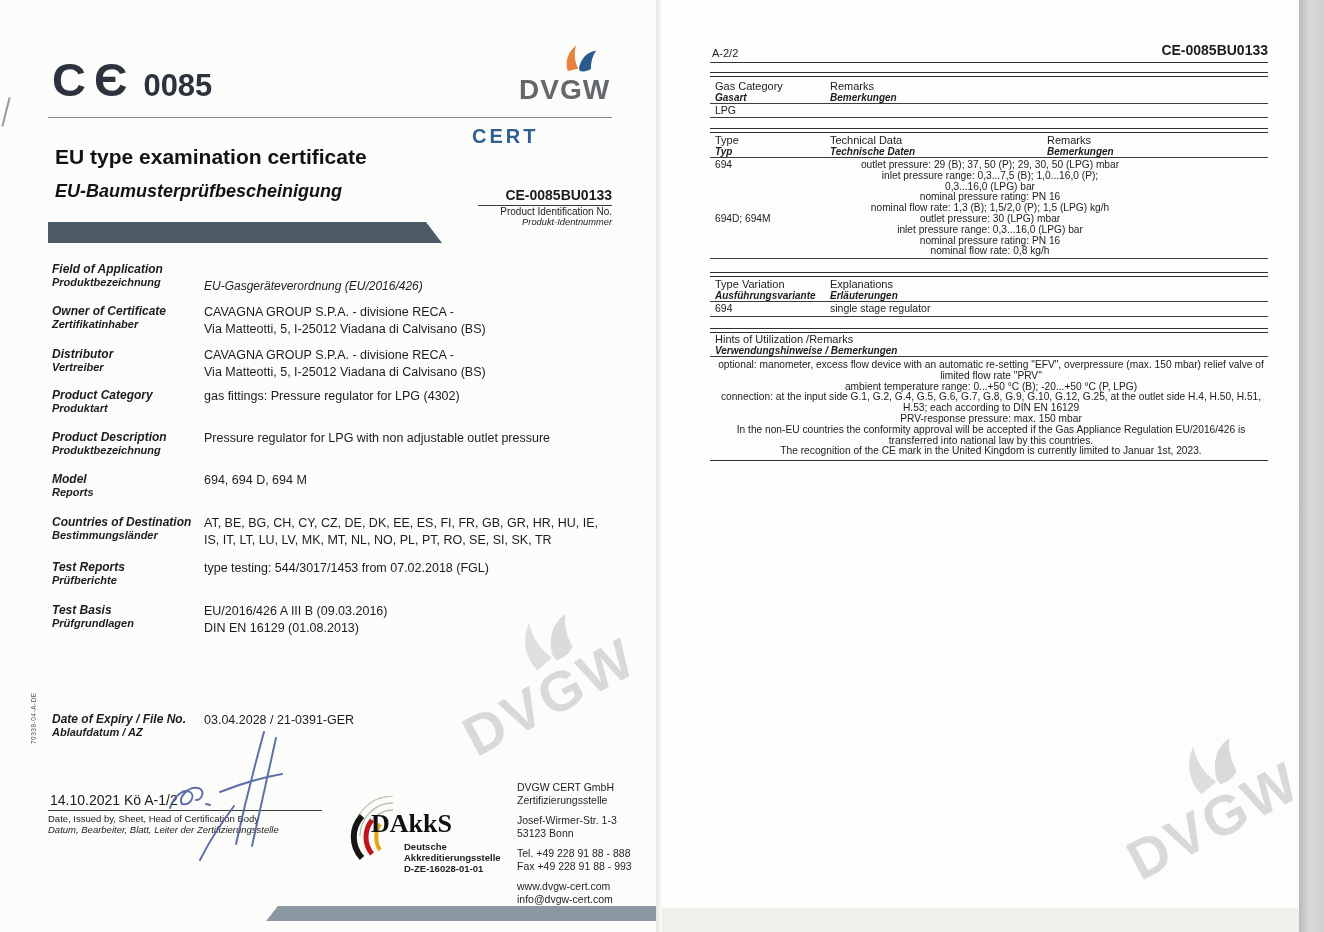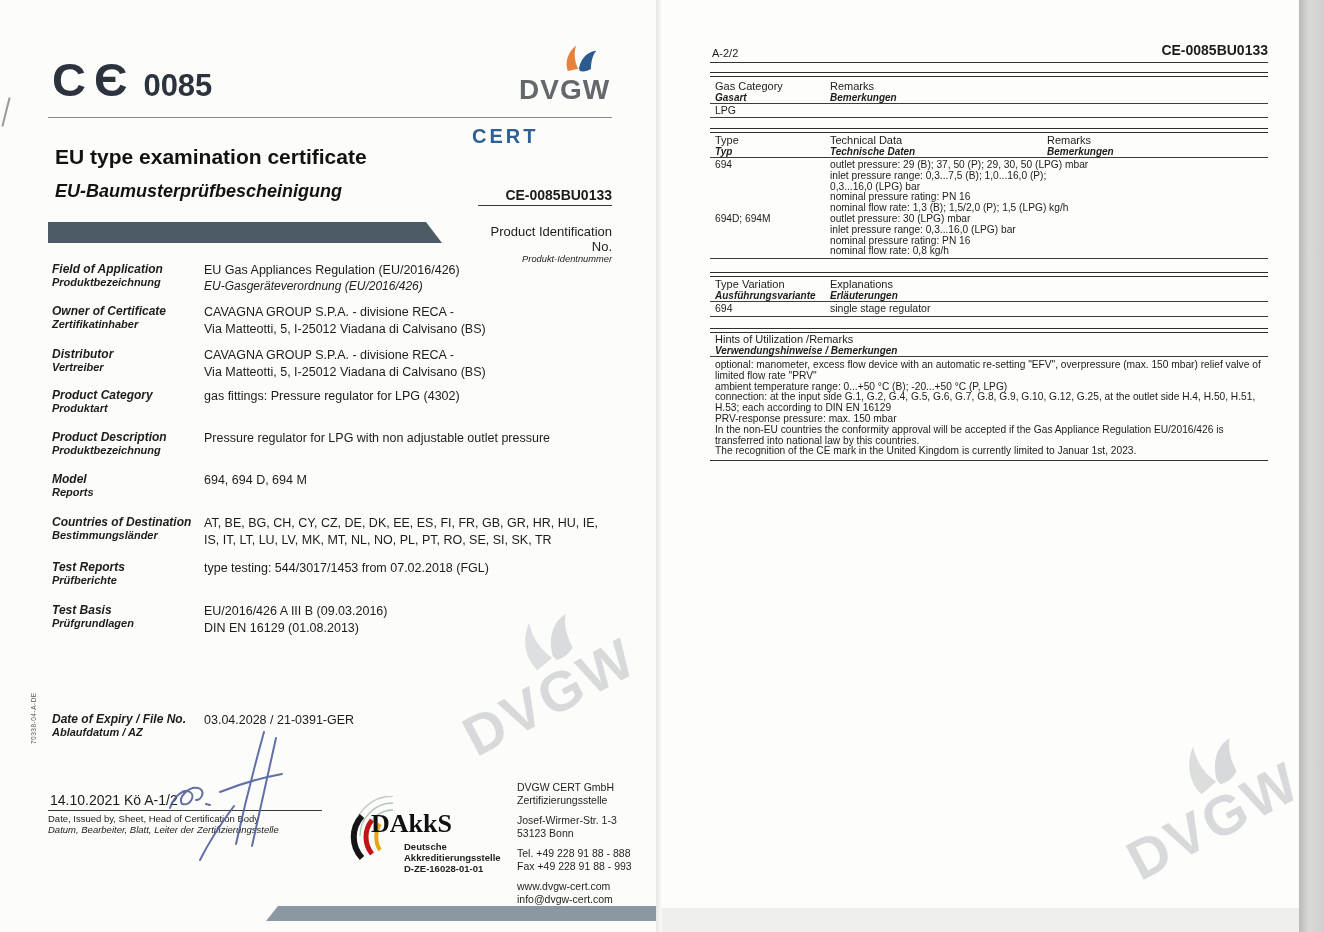--- a/index.html
+++ b/index.html
@@ -21,21 +21,21 @@
   
   .dvgw-text{left:519px;top:74px;width:96px;font-size:28px;font-weight:bold;color:#64686c;letter-spacing:1px;}
   .header-rule{left:48px;top:117px;width:564px;border-top:1.3px solid #8a8a88;}
   .cert-word{left:472px;top:125px;width:140px;text-align:left;font-size:20px;font-weight:bold;
              color:#2f6093;letter-spacing:3px;}
   .doc-title{left:55px;top:145px;font-size:21px;font-weight:bold;color:#121212;}
   .doc-subtitle{left:55px;top:181px;font-size:18px;font-weight:bold;font-style:italic;color:#121212;}
   .certno-block{left:478px;top:187px;width:134px;text-align:right;}
   .certno{font-size:14px;font-weight:bold;}
   .certno-rule{margin-top:2px;border-top:1.2px solid #3a3a3a;}
-  .certno-l1{font-size:13px;margin-top:18px;color:#222;}
+  .certno-l1{font-size:10px;margin-top:0;color:#222;}
   .certno-l2{font-size:9.3px;font-style:italic;color:#222;}
   .banner{left:48px;top:222px;width:394px;height:21px;background:#4d5b66;
           clip-path:polygon(0 0,calc(100% - 16px) 0,100% 100%,0 100%);}
   .bottom-bar{left:266px;top:906px;width:390px;height:15px;background:#8b98a2;
           clip-path:polygon(12px 0,100% 0,100% 100%,0 100%);}
   
   .frow{left:0;width:662px;height:40px;}
   .flabel{position:absolute;left:52px;top:0;font-size:12px;font-weight:bold;font-style:italic;}
   .fsub{position:absolute;left:52px;top:14px;font-size:11px;font-weight:bold;font-style:italic;}
   .fval{position:absolute;left:204px;top:0;width:450px;font-size:12.5px;line-height:17px;white-space:pre-line;}
@@ -56,21 +56,21 @@
   
   .addr{font-size:10.5px;color:#1f1f1f;left:517px;text-align:center;}
   
   .rp-ref{left:712px;top:47px;font-size:11px;}
   .rp-certno{left:1100px;top:42px;width:168px;text-align:right;font-size:14px;font-weight:bold;}
   .hl{height:0;border-top:1.1px solid #3c3c3c;}
   .hl2{height:0;border-top:1.6px solid #333;}
   .dl{height:3px;border-top:1.7px solid #2e2e2e;border-bottom:1px solid #2e2e2e;}
   .th{font-size:11px;font-weight:normal;}
   .ths{font-size:10px;font-weight:bold;font-style:italic;}
-  .tcell{font-size:10.2px;line-height:10.8px;white-space:pre-line;}
+  .tcell{font-size:10.2px;line-height:10.8px;white-space:pre-line;text-align:center;}
   .tcell-s{font-size:10.5px;}
 </style>
 </head>
 <body>
 
 <div id="stage">
 
   <div class="abs page-left"></div>
   <div class="abs page-gap"></div>
   <div class="abs scan-artifact"></div>
@@ -97,21 +97,20 @@
     <div class="certno-rule"></div>
     <div class="certno-l1">Product Identification No.</div>
     <div class="certno-l2">Produkt-Identnummer</div>
   </div>
 
   <div class="abs banner"></div>
 
   <div class="abs frow" style="top:262px">
     <div class="flabel">Field of Application</div>
     <div class="fsub">Produktbezeichnung</div>
-    <div class="fval">EU Gas Appliances Regulation (EU/2016/426)</div>
     <div class="fval-it">EU-Gasgeräteverordnung (EU/2016/426)</div>
   </div>
   <div class="abs frow" style="top:304px">
     <div class="flabel">Owner of Certificate</div>
     <div class="fsub">Zertifikatinhaber</div>
     <div class="fval">CAVAGNA GROUP S.P.A. - divisione RECA -
 Via Matteotti, 5, I-25012 Viadana di Calvisano (BS)</div>
   </div>
   <div class="abs frow" style="top:347px">
     <div class="flabel">Distributor</div>

